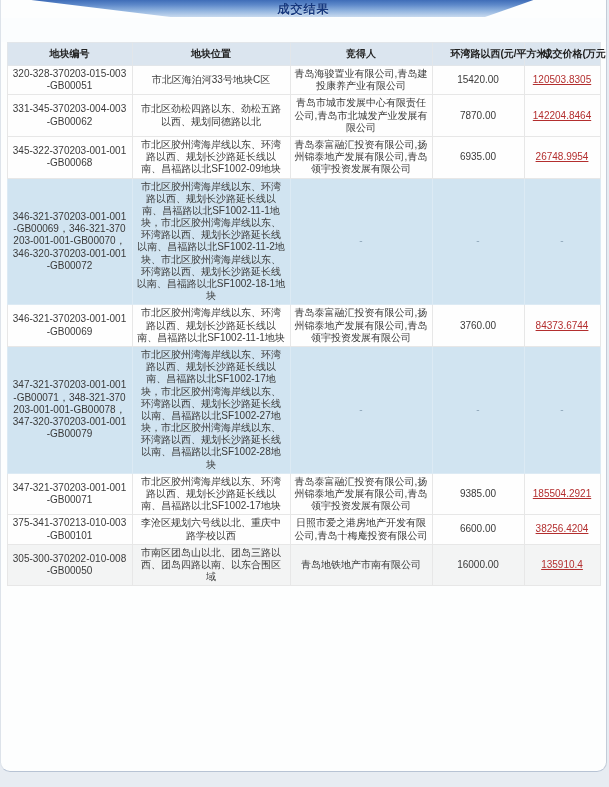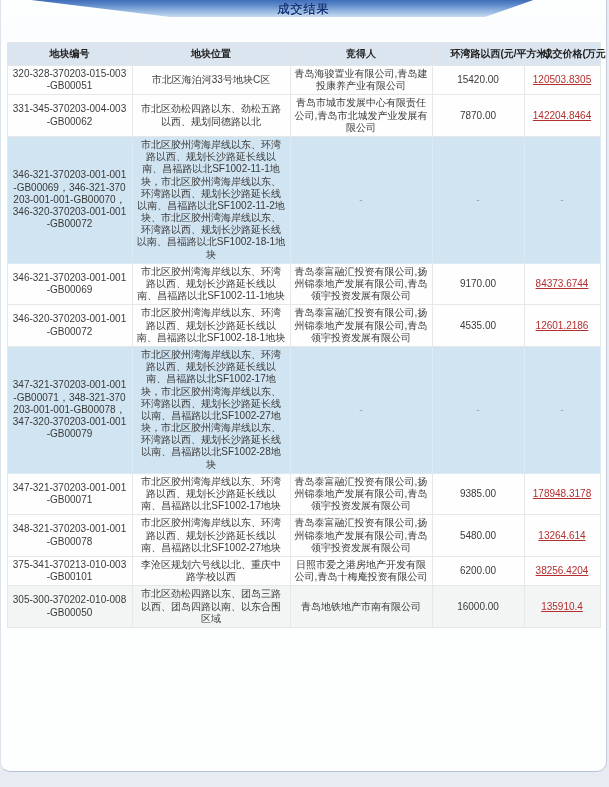--- a/index.html
+++ b/index.html
@@ -107,71 +107,64 @@
           <td>15420.00</td>
           <td class="price"><a>120503.8305</a></td>
         </tr>
         <tr>
           <td>331-345-370203-004-003-GB00062</td>
           <td>市北区劲松四路以东、劲松五路以西、规划同德路以北</td>
           <td>青岛市城市发展中心有限责任公司,青岛市北城发产业发展有限公司</td>
           <td>7870.00</td>
           <td class="price"><a>142204.8464</a></td>
         </tr>
+        <tr>
+          <td>345-322-370203-001-001-GB00068</td>
+          <td>市北区胶州湾海岸线以东、环湾路以西、规划长沙路延长线以南、昌福路以北SF1002-09地块</td>
+          <td>青岛泰富融汇投资有限公司,扬州锦泰地产发展有限公司,青岛领宇投资发展有限公司</td>
+          <td>6935.00</td>
+          <td class="price"><a>26748.9954</a></td>
+        </tr>
         <tr class="hl">
           <td>346-321-370203-001-001-GB00069，346-321-370203-001-001-GB00070，346-320-370203-001-001-GB00072</td>
           <td>市北区胶州湾海岸线以东、环湾路以西、规划长沙路延长线以南、昌福路以北SF1002-11-1地块，市北区胶州湾海岸线以东、环湾路以西、规划长沙路延长线以南、昌福路以北SF1002-11-2地块、市北区胶州湾海岸线以东、环湾路以西、规划长沙路延长线以南、昌福路以北SF1002-18-1地块</td>
           <td class="dash">-</td>
           <td class="dash">-</td>
           <td class="dash">-</td>
         </tr>
         <tr>
           <td>346-321-370203-001-001-GB00069</td>
           <td>市北区胶州湾海岸线以东、环湾路以西、规划长沙路延长线以南、昌福路以北SF1002-11-1地块</td>
           <td>青岛泰富融汇投资有限公司,扬州锦泰地产发展有限公司,青岛领宇投资发展有限公司</td>
-          <td>9170.00</td>
+          <td>3760.00</td>
           <td class="price"><a>84373.6744</a></td>
-        </tr>
-        <tr>
-          <td>346-320-370203-001-001-GB00072</td>
-          <td>市北区胶州湾海岸线以东、环湾路以西、规划长沙路延长线以南、昌福路以北SF1002-18-1地块</td>
-          <td>青岛泰富融汇投资有限公司,扬州锦泰地产发展有限公司,青岛领宇投资发展有限公司</td>
-          <td>4535.00</td>
-          <td class="price"><a>12601.2186</a></td>
         </tr>
         <tr class="hl">
           <td>347-321-370203-001-001-GB00071，348-321-370203-001-001-GB00078，347-320-370203-001-001-GB00079</td>
           <td>市北区胶州湾海岸线以东、环湾路以西、规划长沙路延长线以南、昌福路以北SF1002-17地块，市北区胶州湾海岸线以东、环湾路以西、规划长沙路延长线以南、昌福路以北SF1002-27地块，市北区胶州湾海岸线以东、环湾路以西、规划长沙路延长线以南、昌福路以北SF1002-28地块</td>
           <td class="dash">-</td>
           <td class="dash">-</td>
           <td class="dash">-</td>
         </tr>
         <tr>
           <td>347-321-370203-001-001-GB00071</td>
           <td>市北区胶州湾海岸线以东、环湾路以西、规划长沙路延长线以南、昌福路以北SF1002-17地块</td>
           <td>青岛泰富融汇投资有限公司,扬州锦泰地产发展有限公司,青岛领宇投资发展有限公司</td>
           <td>9385.00</td>
-          <td class="price"><a>178948.3178</a></td>
-        </tr>
-        <tr>
-          <td>348-321-370203-001-001-GB00078</td>
-          <td>市北区胶州湾海岸线以东、环湾路以西、规划长沙路延长线以南、昌福路以北SF1002-27地块</td>
-          <td>青岛泰富融汇投资有限公司,扬州锦泰地产发展有限公司,青岛领宇投资发展有限公司</td>
-          <td>5480.00</td>
-          <td class="price"><a>13264.614</a></td>
+          <td class="price"><a>185504.2921</a></td>
         </tr>
         <tr>
           <td>375-341-370213-010-003-GB00101</td>
           <td>李沧区规划六号线以北、重庆中路学校以西</td>
           <td>日照市爱之港房地产开发有限公司,青岛十梅庵投资有限公司</td>
-          <td>6200.00</td>
+          <td>6600.00</td>
           <td class="price"><a>38256.4204</a></td>
         </tr>
         <tr class="alt">
           <td>305-300-370202-010-008-GB00050</td>
-          <td>市北区劲松四路以东、团岛三路以西、团岛四路以南、以东合围区域</td>
+          <td>市南区团岛山以北、团岛三路以西、团岛四路以南、以东合围区域</td>
           <td>青岛地铁地产市南有限公司</td>
           <td>16000.00</td>
           <td class="price"><a>135910.4</a></td>
         </tr>
       </tbody>
   </table>
 </div>
 
 </body></html>

